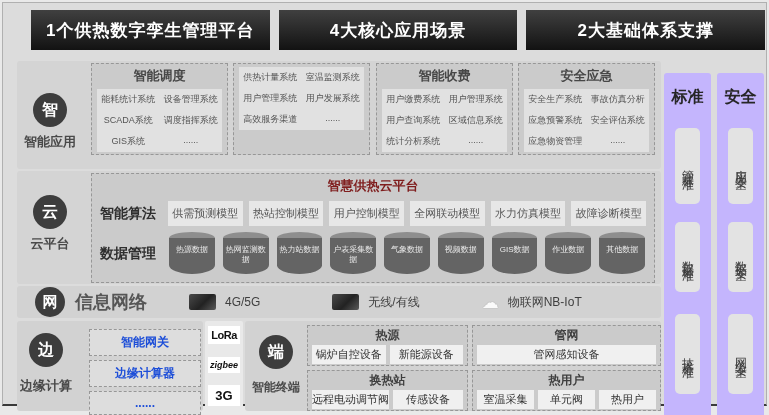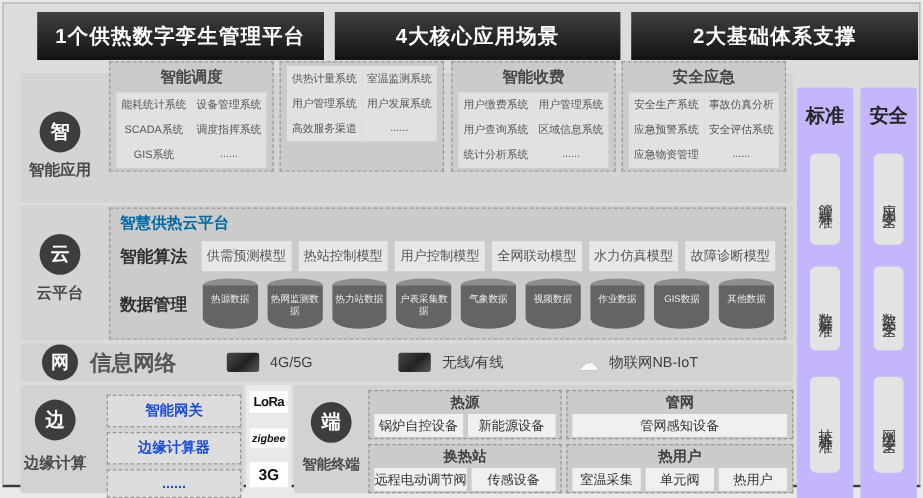--- a/index.html
+++ b/index.html
@@ -16,31 +16,31 @@
 
   
   .strip { position:absolute; background:#d4d4d4; border-radius:3px; }
 
   
   .badge { position:absolute; width:34px; height:34px; border-radius:50%; background:#3d3d3d;
            color:#fff; font-weight:bold; font-size:16px; display:flex; align-items:center; justify-content:center; }
   .badge-label { position:absolute; width:74px; text-align:center; font-size:13px; font-weight:bold; color:#4a4a4a; }
 
   
-  .group { position:absolute; top:48px; width:137px; height:92px; background:#cbcbcb;
+  .group { position:absolute; top:60px; width:137px; height:92px; background:#cbcbcb;
            border:1px dashed #979797; padding:3px 5px; }
   .group-title { text-align:center; font-weight:bold; font-size:13px; color:#474747; margin-bottom:4px; }
   .group-grid { display:grid; grid-template-columns:1fr 1fr; gap:0; }
   .chip { background:#e1e1e1; color:#555; font-size:9px; text-align:center; padding:4px 0;
           white-space:nowrap; overflow:hidden; }
 
   
   .cloud-panel { position:absolute; left:88px; top:170px; width:564px; height:110px;
                  background:#cbcbcb; border:1px dashed #979797; padding:3px 8px; }
-  .cloud-title { font-weight:bold; font-size:13px; color:#0369a1; }
+  .cloud-title { text-align:center; font-weight:bold; font-size:13px; color:#7f1d1d; }
   .cloud-row { display:flex; align-items:center; gap:6px; margin-top:6px; }
   .cloud-row-label { width:62px; flex:none; font-weight:bold; font-size:14px; color:#2f2f2f; }
   .algo-chip { flex:1; background:#e7e7e7; color:#555; font-size:11px; text-align:center;
                padding:5px 0; white-space:nowrap; }
   .cyl { flex:1; position:relative; height:44px; }
   .cyl-body { position:absolute; left:1px; right:1px; top:6px; bottom:2px; background:#646464;
               border-radius:0 0 50% 50% / 0 0 9px 9px; }
   .cyl-top { position:absolute; left:1px; right:1px; top:0; height:12px; background:#8e8e8e;
              border-radius:50%; }
   .cyl-text { position:absolute; left:0; right:0; top:13px; color:#ececec; font-size:8px;
@@ -194,26 +194,26 @@
             <div class="cyl-text">气象数据</div>
           </div>
       <div class="cyl">
             <div class="cyl-top"></div>
             <div class="cyl-body"></div>
             <div class="cyl-text">视频数据</div>
           </div>
       <div class="cyl">
             <div class="cyl-top"></div>
             <div class="cyl-body"></div>
+            <div class="cyl-text">GIS数据</div>
+          </div>
+      <div class="cyl">
+            <div class="cyl-top"></div>
+            <div class="cyl-body"></div>
             <div class="cyl-text">作业数据</div>
-          </div>
-      <div class="cyl">
-            <div class="cyl-top"></div>
-            <div class="cyl-body"></div>
-            <div class="cyl-text">GIS数据</div>
           </div>
       <div class="cyl">
             <div class="cyl-top"></div>
             <div class="cyl-body"></div>
             <div class="cyl-text">其他数据</div>
           </div>
     </div>
   </div>
 
   <div class="net-strip">

